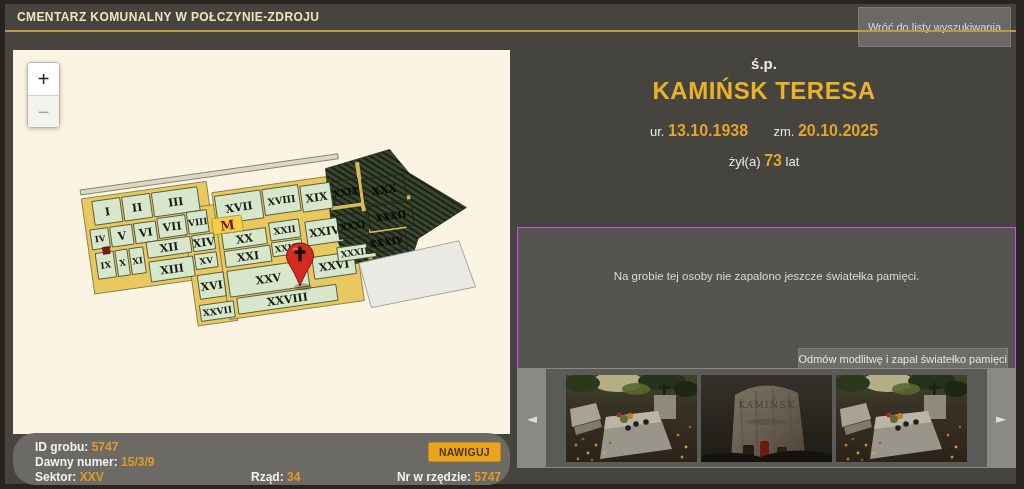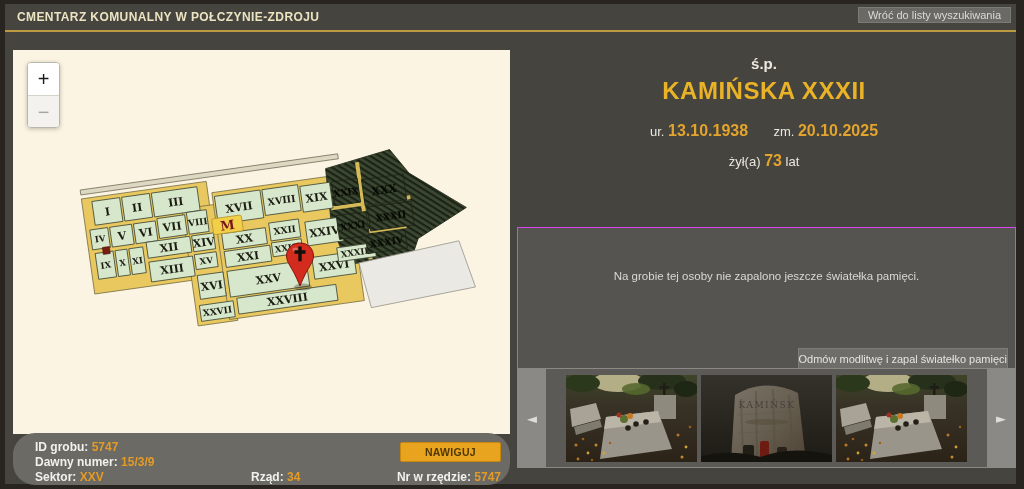--- a/index.html
+++ b/index.html
@@ -4,41 +4,41 @@
 <style>
   html,body{margin:0;padding:0;}
   body{width:1024px;height:489px;overflow:hidden;background:#282520;
        font-family:"Liberation Sans",sans-serif;position:relative;}
   .content{position:absolute;left:5px;top:4px;right:8px;bottom:5px;background:#46443e;}
 
   
   .page-title{position:absolute;left:12px;top:6px;font-size:12px;font-weight:bold;
               color:#ece3c1;letter-spacing:.4px;}
   .back-btn{position:absolute;right:5px;top:3px;background:#6a6965;border:1px solid #7b7a76;
-            color:#dcdad6;font-size:11px;padding:1px 9px;cursor:pointer;
+            color:#dcdad6;font-size:11px;padding:13px 9px;cursor:pointer;
             font-family:"Liberation Sans",sans-serif;}
   .goldline{position:absolute;left:0;right:0;top:26px;height:2px;background:#bd9a42;}
 
   
   .map-panel{position:absolute;left:8px;top:46px;width:497px;height:384px;background:#fbf4e2;}
   .map-svg{position:absolute;left:0;top:0;width:497px;height:384px;cursor:grab;}
   .zoomctl{position:absolute;left:14px;top:12px;width:31px;border:1px solid #b9b6ad;
            border-radius:4px;overflow:hidden;box-shadow:0 1px 4px rgba(0,0,0,.25);}
   .zoomctl button{display:block;width:31px;height:32px;border:none;background:#fff;
            font-size:20px;line-height:30px;color:#1c1c1c;padding:0;cursor:pointer;
            font-family:"Liberation Sans",sans-serif;}
   .zoomctl button+button{border-top:1px solid #d5d2c9;background:#f3f2ee;color:#a8a6a0;}
 
   
   .info-bar{position:absolute;left:8px;top:429px;width:497px;height:52px;background:#6b6a65;
             font-size:12px;color:#f2f1ed;border-radius:22px;}
   .info-bar .row{position:absolute;white-space:nowrap;font-weight:bold;}
   .info-bar .val{color:#e39b26;}
   .nav-btn{position:absolute;right:9px;top:9px;background:#e9a41f;border:1px solid #c8880e;
-           color:#4f3707;font-weight:bold;font-size:10.5px;padding:3px 24px;border-radius:2px;
+           color:#4f3707;font-weight:bold;font-size:10.5px;padding:3px 10px;border-radius:2px;
            cursor:pointer;font-family:"Liberation Sans",sans-serif;letter-spacing:.3px;}
 
   
   .rcol{position:absolute;left:507px;top:0;width:504px;height:477px;}
   .sp{position:absolute;top:51px;width:100%;text-align:center;color:#eceade;font-size:15px;font-weight:bold;}
   .pname{position:absolute;top:73px;width:100%;text-align:center;color:#e9b227;font-size:24px;
          font-weight:bold;letter-spacing:.5px;}
   .dates{position:absolute;top:118px;width:100%;text-align:center;color:#e9e7e1;font-size:13px;}
   .dates b{color:#e2a42c;font-size:16px;font-weight:bold;}
   .dates .gap{display:inline-block;width:18px;}
@@ -207,21 +207,21 @@
     </div>
     <div class="row" style="right:9px;top:37px">
       <span>Nr w rzędzie:</span>
       <span class="val">5747</span>
     </div>
     <button class="nav-btn">NAWIGUJ</button>
   </div>
 
   <div class="rcol">
     <div class="sp">ś.p.</div>
-    <div class="pname">KAMIŃSKA XXXII</div>
+    <div class="pname">KAMIŃSK TERESA</div>
     <div class="dates">
       <span>ur.</span>
       <b>13.10.1938</b>
       <span class="gap"></span>
       <span>zm.</span>
       <b>20.10.2025</b>
     </div>
     <div class="lived">
       <span>żył(a)</span>
       <b>73</b>

